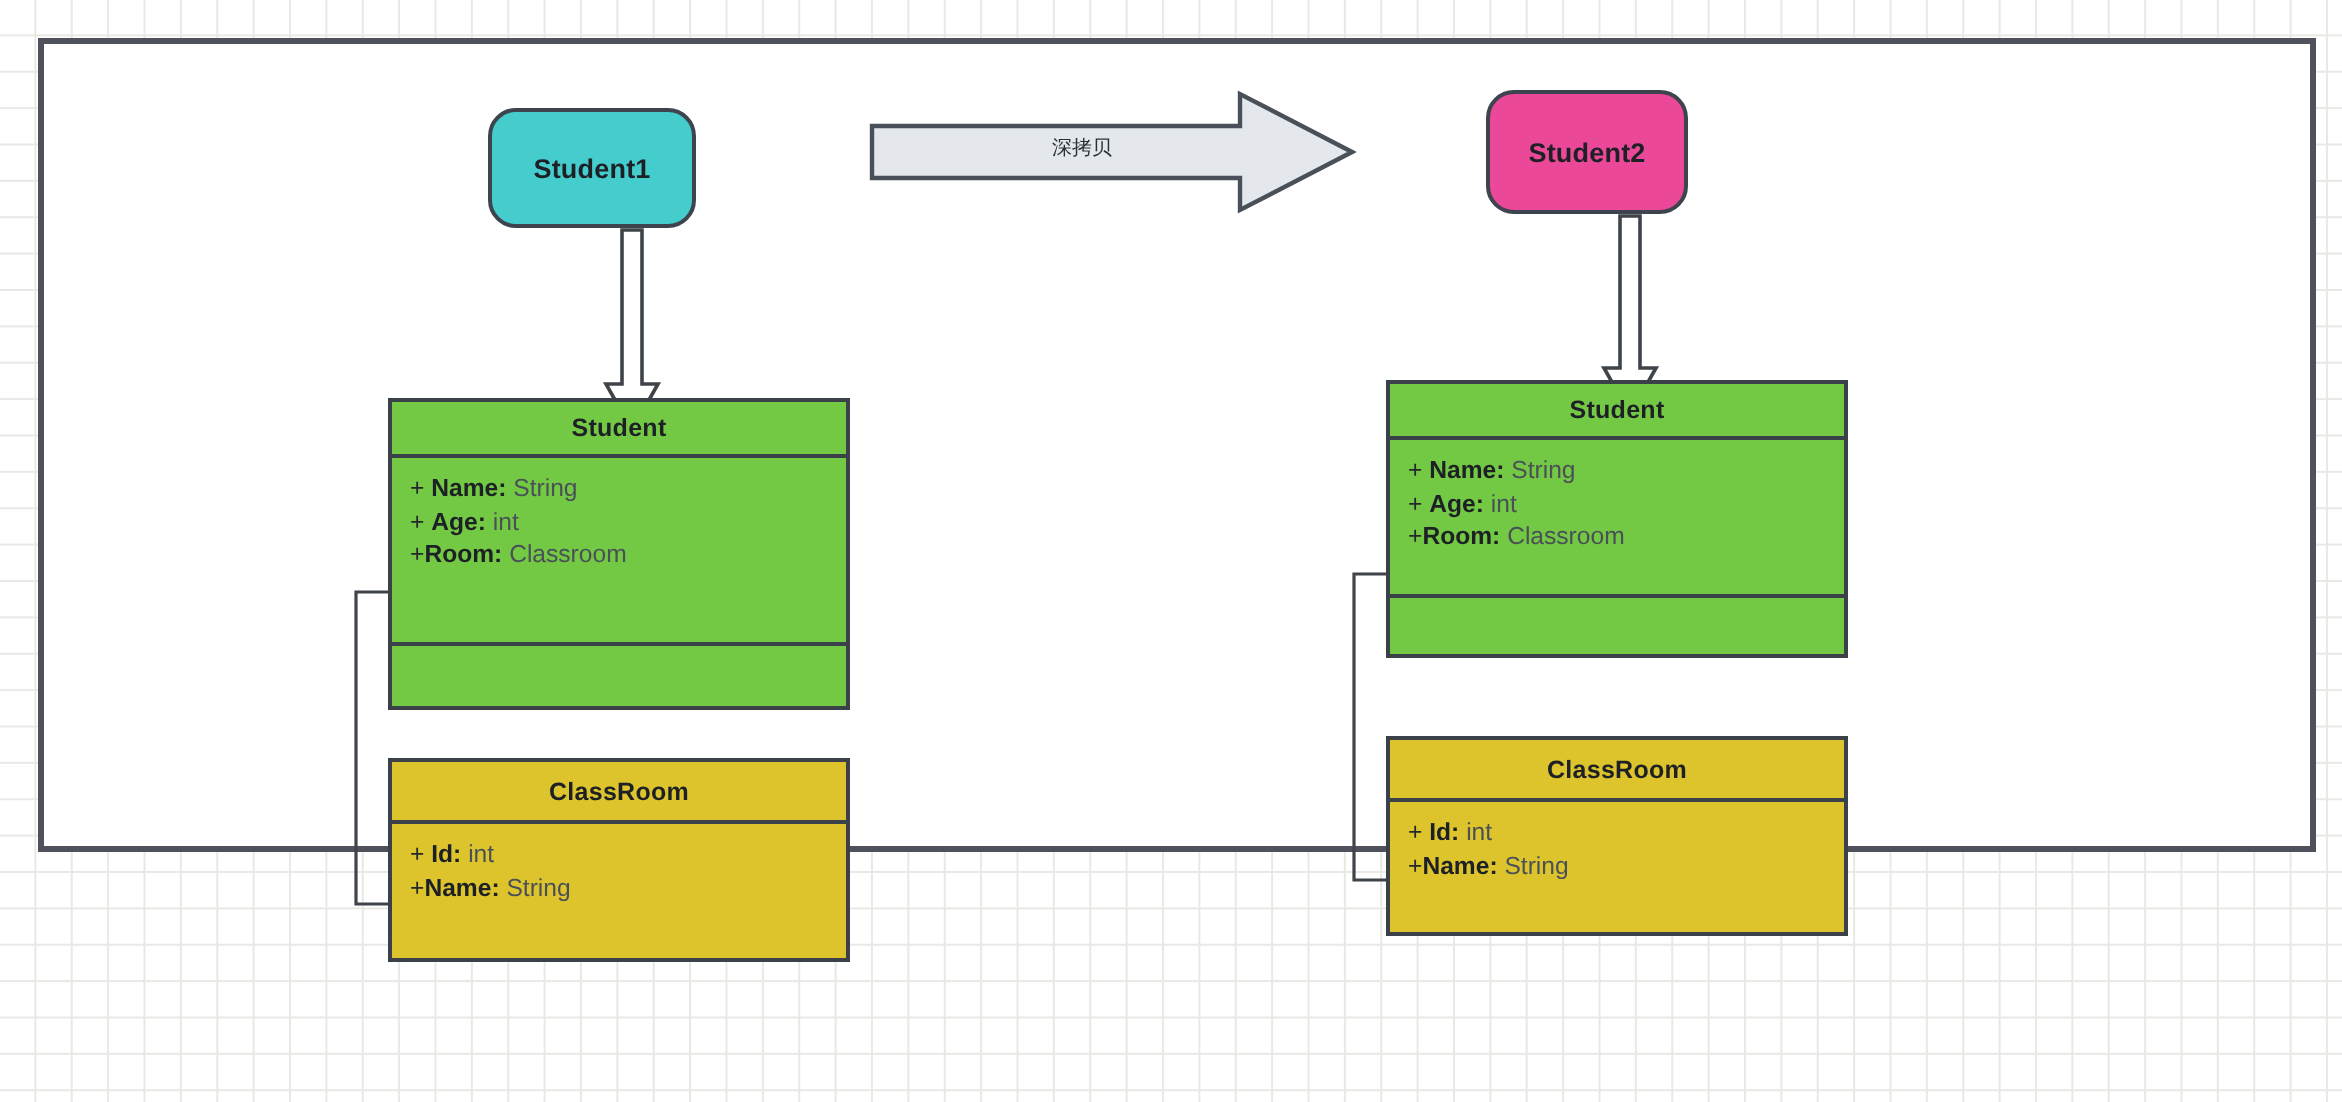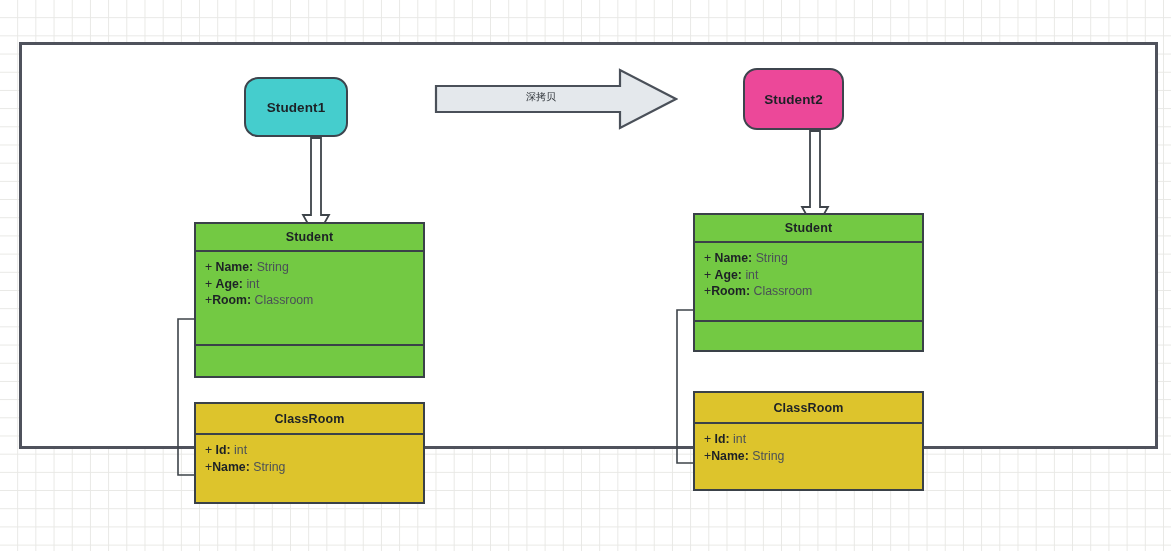--- a/index.html
+++ b/index.html
@@ -26,21 +26,20 @@
   }
   #page {
     position: absolute;
     left: 19px;
     top: 19px;
     width: 1139px;
     height: 407px;
     background: #ffffff;
     border: 3px solid #4f525c;
     box-sizing: border-box;
-    margin-top: 23px;
   }
 
   
   .objnode {
     position: absolute;
     box-sizing: border-box;
     border: 2px solid #3d444d;
     border-radius: 14px;
     display: flex;
     align-items: center;

